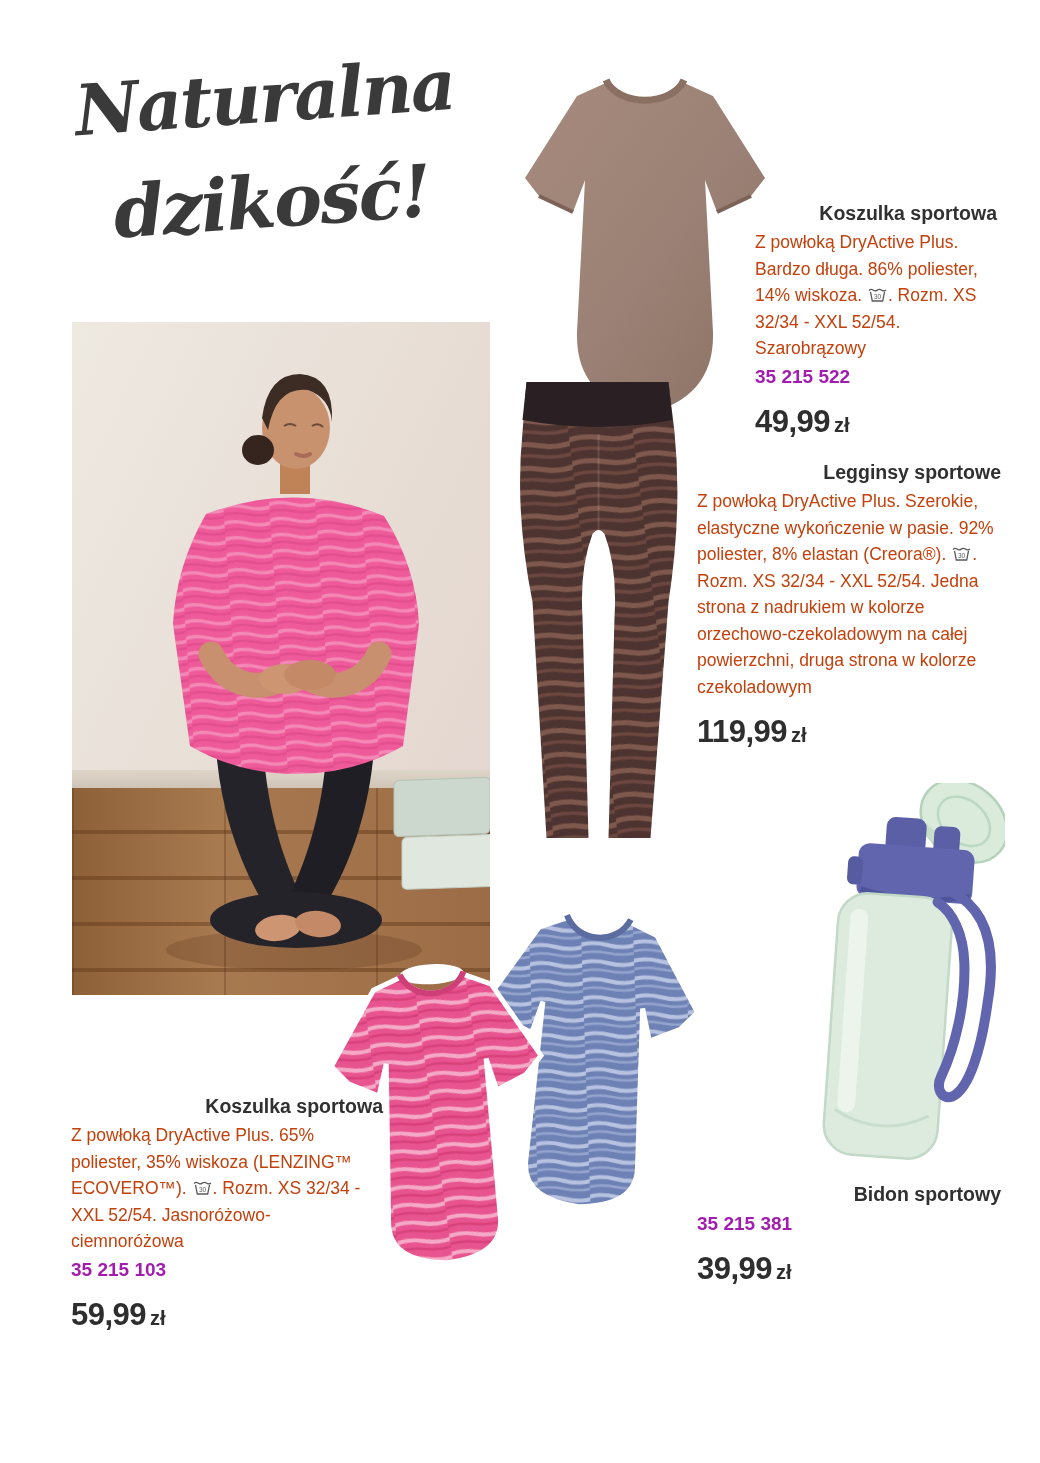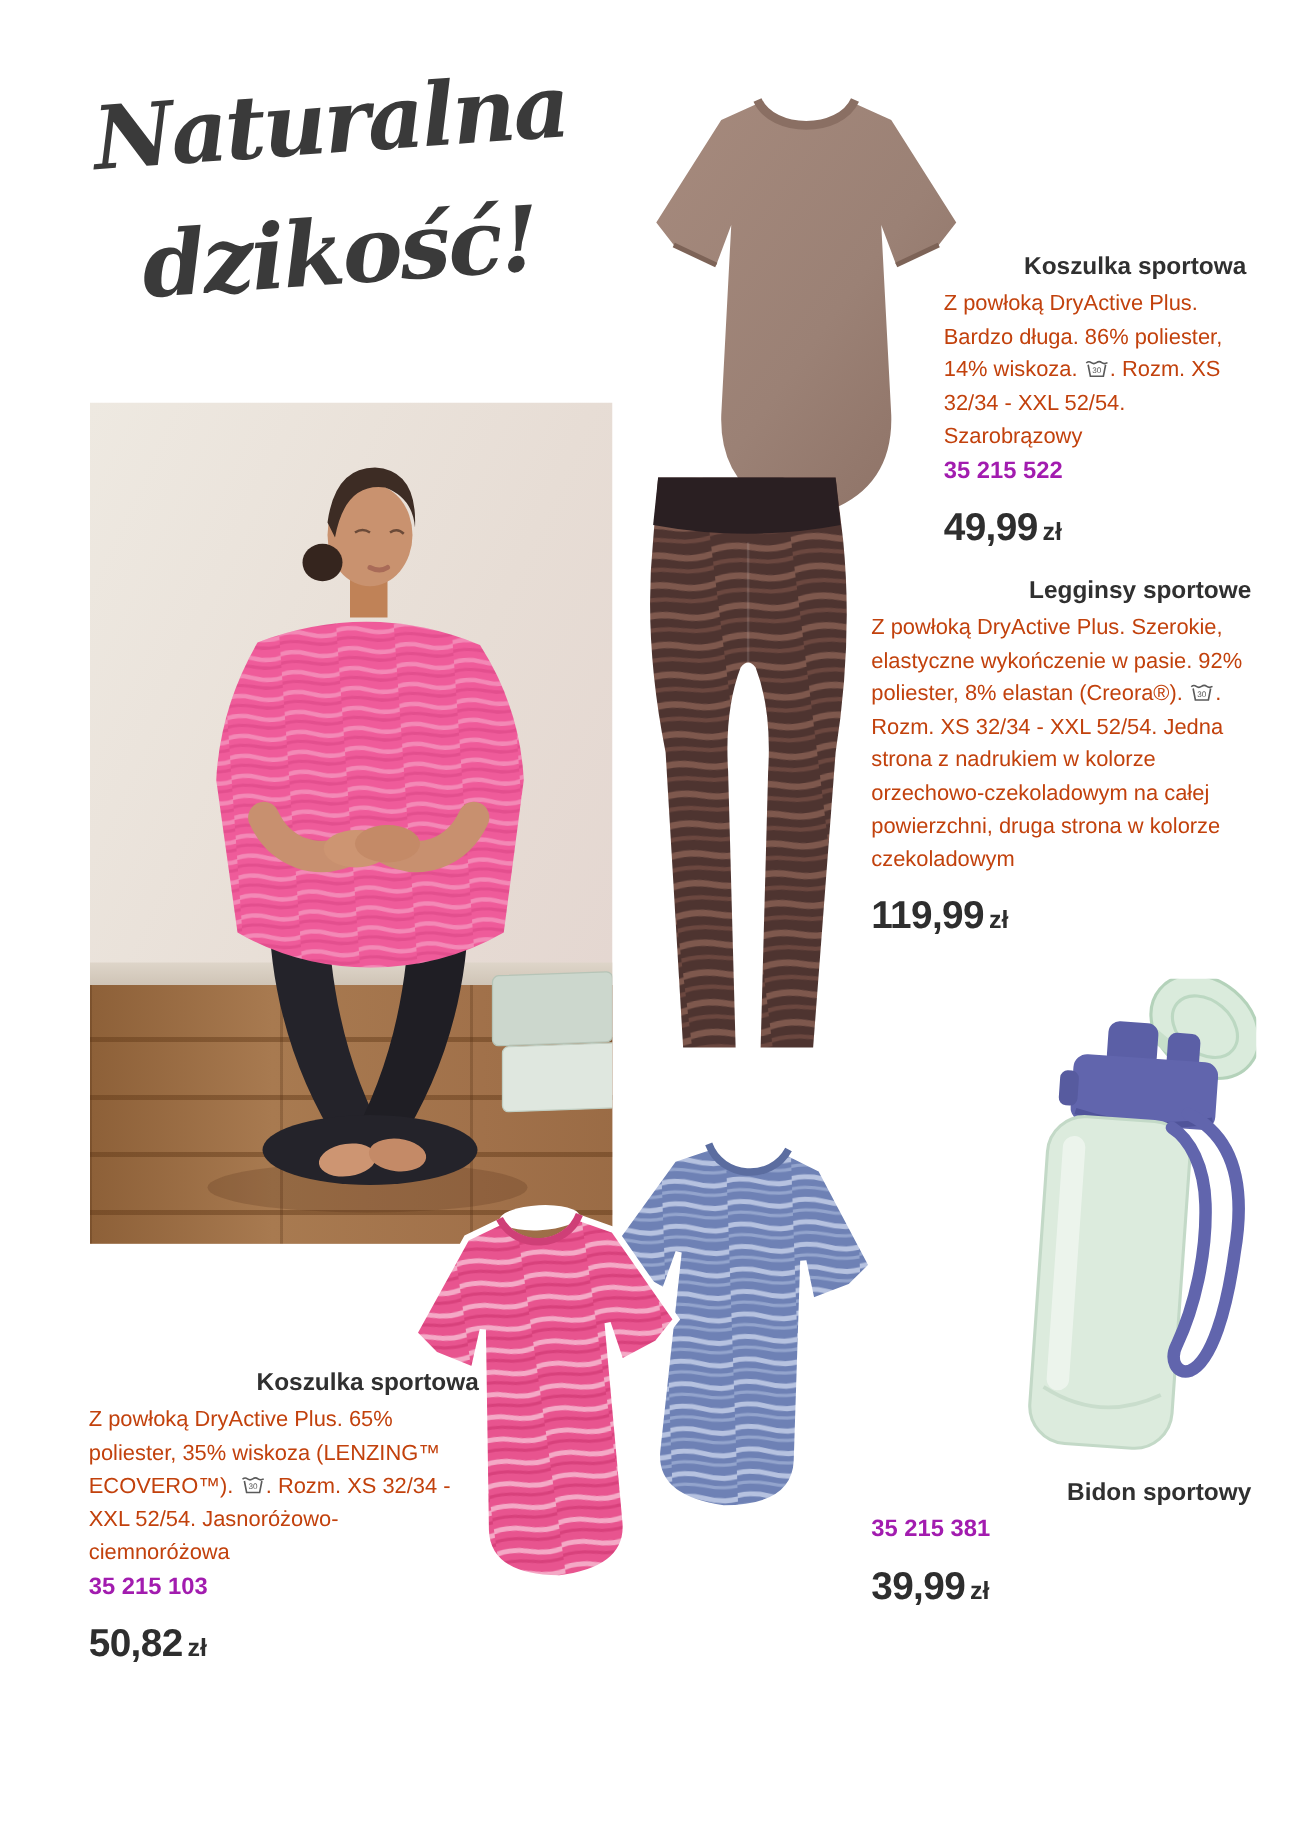--- a/index.html
+++ b/index.html
@@ -237,21 +237,21 @@
   <section class="info p3">
     <h3>Koszulka sportowa</h3>
     <p class="desc"><span>Z powłoką DryActive Plus. 65% poliester, 35% wiskoza (LENZING™ ECOVERO™).</span>
       <svg class="washicon" width="19" height="16" viewBox="0 0 19 16">
         <path d="M2.5,4.8 L4.3,14 L14.7,14 L16.5,4.8" fill="none" stroke="#5a5a5a" stroke-width="1.3"></path>
         <path d="M1,3.4 Q3,1.6 5,3.1 T9.2,3.1 T13.4,3.1 T18,3.1" fill="none" stroke="#5a5a5a" stroke-width="1.3"></path>
         <text x="9.5" y="11.6" font-size="6.5" text-anchor="middle" fill="#5a5a5a" font-family="Liberation Sans, sans-serif">30</text>
       </svg><span>. Rozm. XS 32/34 - XXL 52/54. Jasnoróżowo-ciemnoróżowa</span></p>
     <div class="itemno">35 215 103</div>
     <div class="price">
-      <span class="amount">50,82</span><span class="cur">zł</span>
+      <span class="amount">59,99</span><span class="cur">zł</span>
     </div>
   </section>
 
   <section class="info p4">
     <h3>Bidon sportowy</h3>
     <div class="itemno">35 215 381</div>
     <div class="price">
       <span class="amount">39,99</span><span class="cur">zł</span>
     </div>
   </section>

